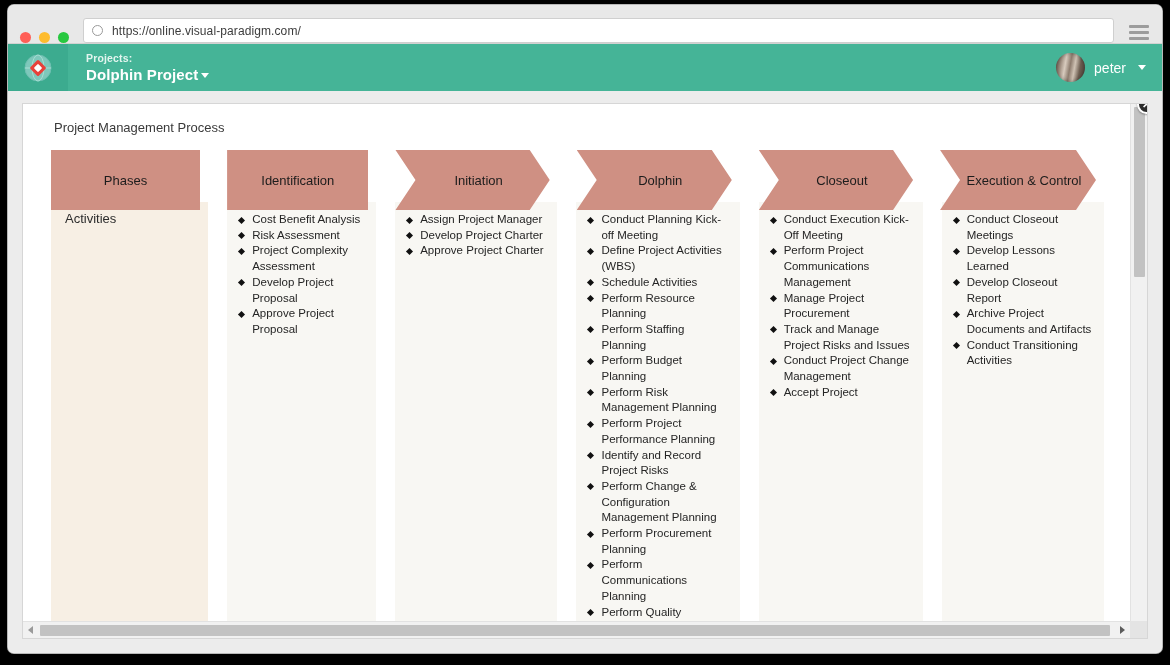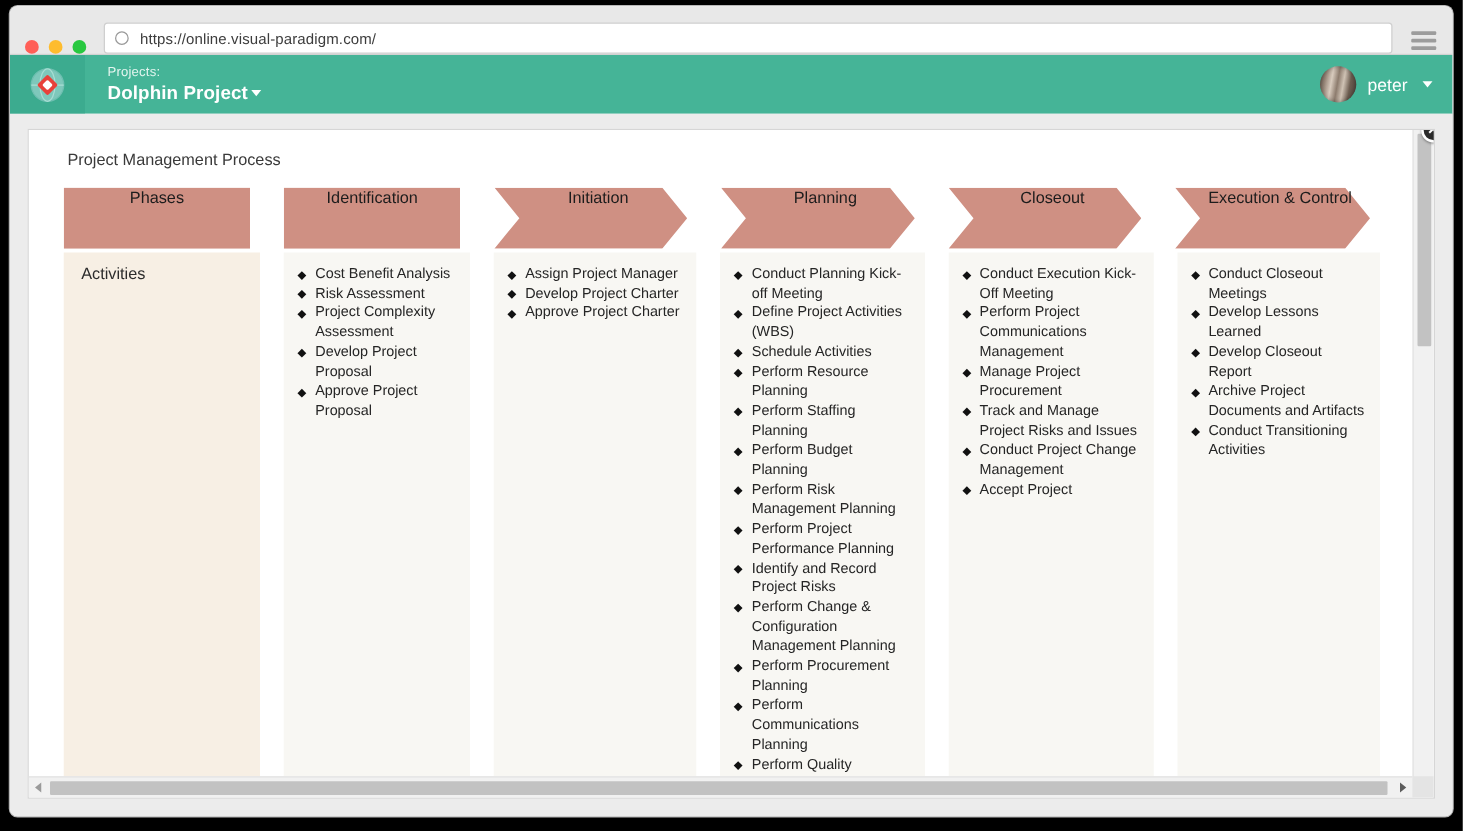--- a/index.html
+++ b/index.html
@@ -80,21 +80,21 @@
     position: relative;
   }
   .logo-wrap {
     width: 60px; height: 47px;
     background: #3cab8f;
     display: flex; align-items: center; justify-content: center;
     flex: none;
   }
   .proj-block { padding-left: 18px; line-height: 1.15; }
   .proj-label {
-    font-size: 10.5px; color: #e3f5ef; font-weight: normal;
+    font-size: 10.5px; color: #e3f5ef; font-weight: bold;
     letter-spacing: .15px;
   }
   .proj-name {
     font-size: 15px; color: #ffffff; font-weight: bold;
     margin-top: 2px; letter-spacing: .1px; text-align: center;
   }
   .caret-down {
     display: inline-block;
     width: 0; height: 0;
     border-left: 4.5px solid transparent;
@@ -162,23 +162,23 @@
   .diagram {
     position: relative;
     padding-left: 28px;
     width: 1100px;
   }
 
   
   .phase-row { display: flex; height: 49px; }
   .phase-cell {
     position: relative;
-    height: 49px;
+    height: 60px;
     margin-right: 27px;
-    display: flex; align-items: flex-start; justify-content: center;
+    display: flex; align-items: center; justify-content: center;
   }
   .phase-cell .shape {
     position: absolute; inset: 0;
     background: var(--rose);
   }
   .phase-cell.chev .shape {
     clip-path: polygon(0 0, calc(100% - 20px) 0, 100% 50%,
                 calc(100% - 20px) 100%, 0 100%, 20px 50%);
   }
   .phase-cell.flat .shape {
@@ -344,21 +344,21 @@
             <div class="phase-cell flat" style="width:165px;--rose:#cf9083">
               <div class="shape"></div>
               <div class="ptext">Identification</div>
             </div>
             <div class="phase-cell chev" style="width:180px;--rose:#cf9083">
               <div class="shape"></div>
               <div class="ptext">Initiation</div>
             </div>
             <div class="phase-cell chev" style="width:181px;--rose:#cf9083">
               <div class="shape"></div>
-              <div class="ptext">Planning</div>
+              <div class="ptext">Dolphin</div>
             </div>
             <div class="phase-cell chev" style="width:180px;--rose:#cf9083">
               <div class="shape"></div>
               <div class="ptext">Closeout</div>
             </div>
             <div class="phase-cell chev" style="width:182px;--rose:#cf9083">
               <div class="shape"></div>
               <div class="ptext">Execution &amp; Control</div>
             </div>
           </div>

